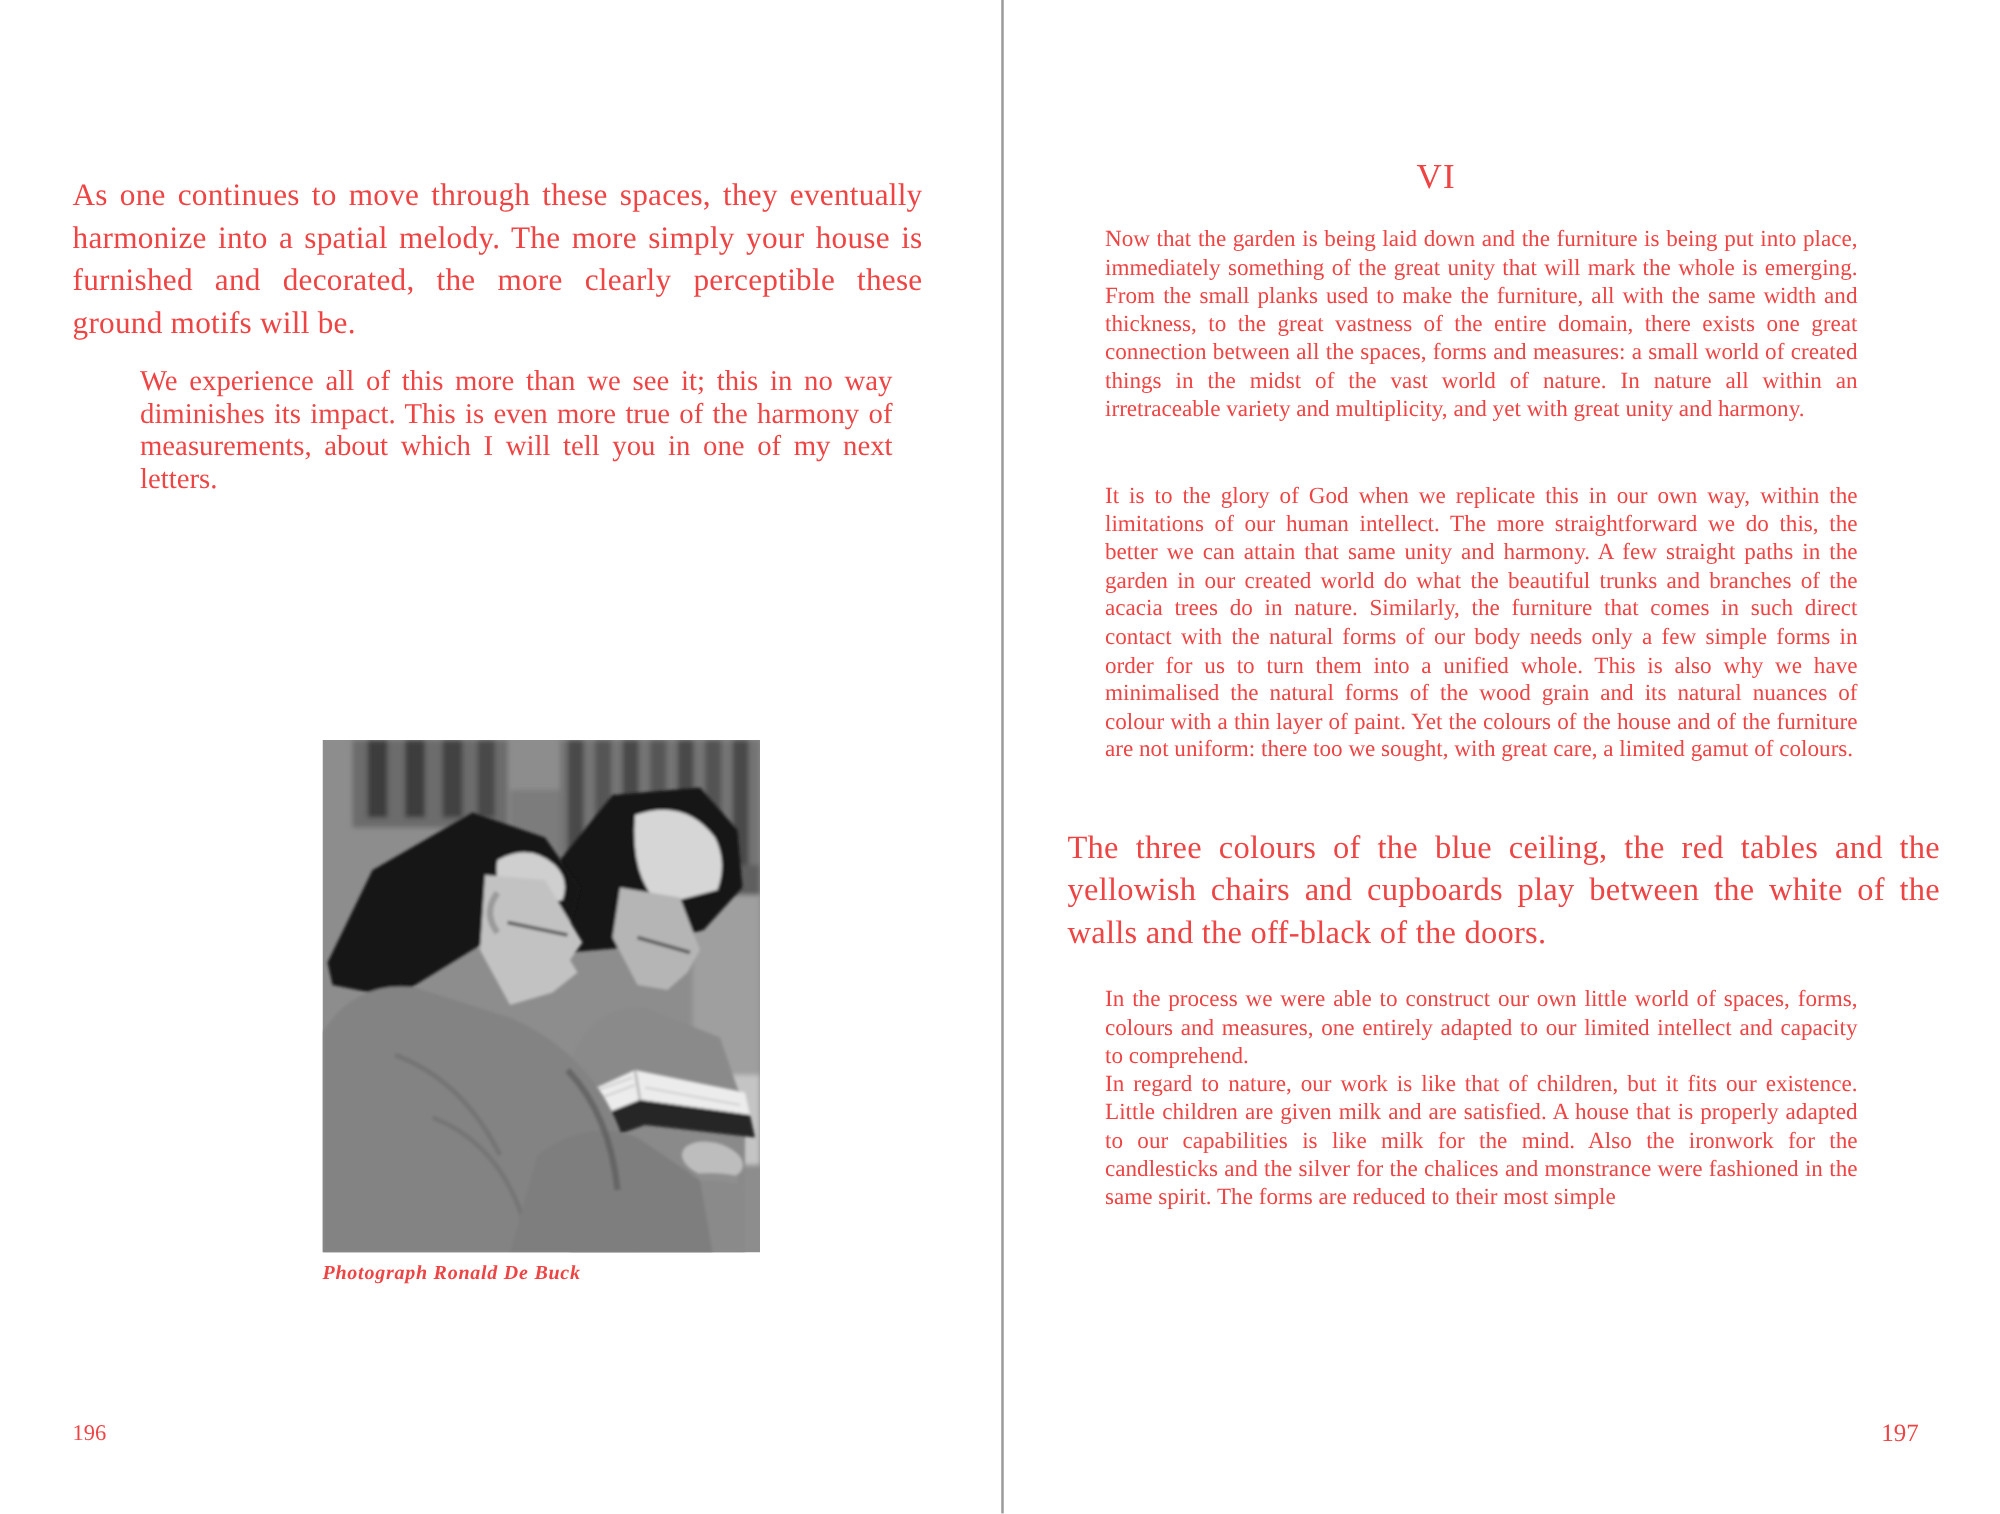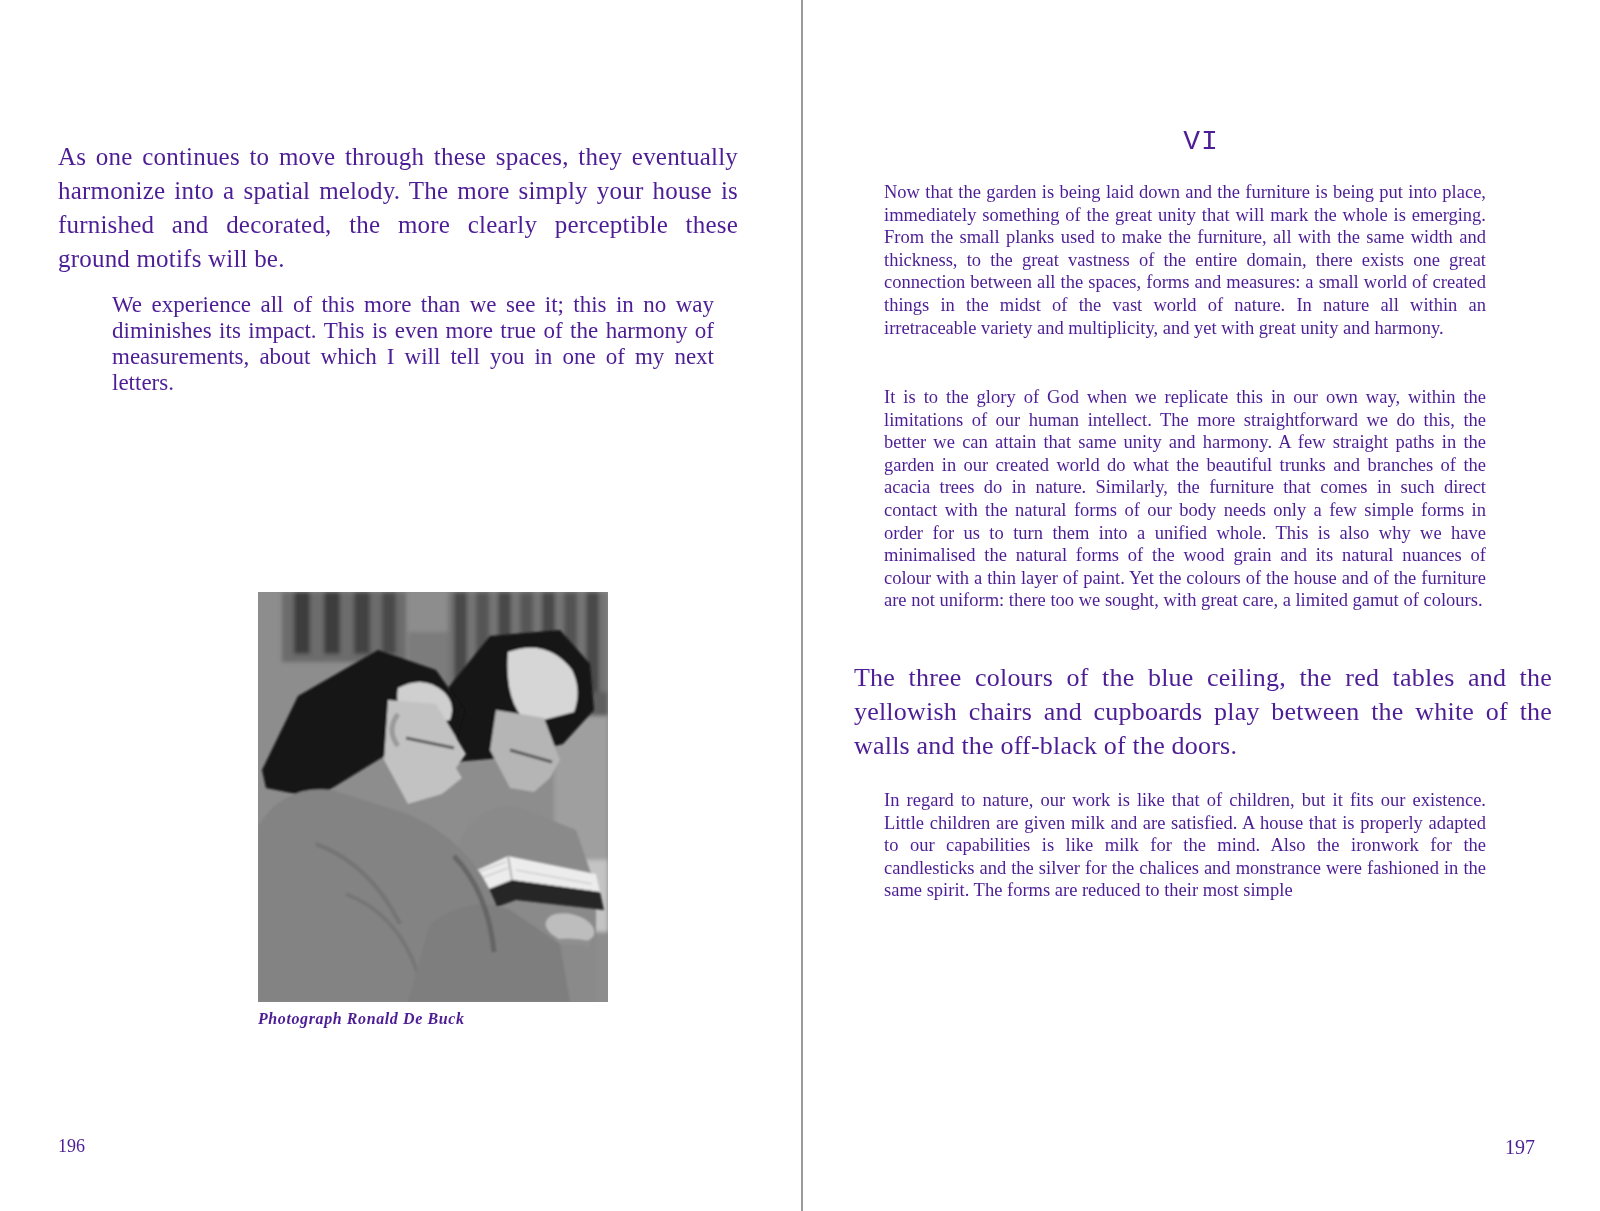--- a/index.html
+++ b/index.html
@@ -1,18 +1,18 @@
 <!DOCTYPE html>
 <html><head>
 <meta charset="utf-8">
 <style>
   html,body{margin:0;padding:0;background:#ffffff;}
   .spread{
     position:relative;width:1600px;height:1211px;background:#ffffff;
-    font-family:"Liberation Serif","DejaVu Serif",serif;color:#4c1d95;
+    font-family:"Liberation Serif","DejaVu Serif",serif;color:#ef4444;
     overflow:hidden;
   }
   .divider{position:absolute;left:801px;top:0;width:2px;height:1211px;background:#9b9b9b;}
 
   
   .lead{
     position:absolute;left:58px;top:140px;width:680px;
     font-size:25px;line-height:34px;text-align:justify;letter-spacing:0.2px;
   }
   .note{
@@ -21,22 +21,22 @@
   }
   .figure{position:absolute;left:258px;top:592px;width:350px;height:410px;}
   .caption{
     position:absolute;left:258px;top:1010px;width:400px;
     font-size:16px;font-style:italic;letter-spacing:0.6px;font-weight:bold;
   }
   .folio-left{position:absolute;left:58px;top:1136px;font-size:18px;}
 
   
   .chapter{
-    position:absolute;left:900px;top:126px;width:602px;
-    text-align:center;font-size:28px;letter-spacing:1px;font-family:Liberation Mono, monospace;
+    position:absolute;left:848px;top:126px;width:602px;
+    text-align:center;font-size:28px;letter-spacing:1px;
   }
   .bodytext{
     position:absolute;left:884px;width:602px;
     font-size:18.5px;line-height:22.6px;text-align:justify;
   }
   .para1{top:181px;}
   .para2{top:386px;}
   .para3{top:789px;}
   .para3 p{margin:0;}
   .pull{
@@ -122,18 +122,19 @@
   </div>
 
   <div class="divider"></div>
 
   <div>
     <div class="chapter">VI</div>
     <div class="bodytext para1">Now that the garden is being laid down and the furniture is being put into place, immediately something of the great unity that will mark the whole is emerging. From the small planks used to make the furniture, all with the same width and thickness, to the great vastness of the entire domain, there exists one great connection between all the spaces, forms and measures: a small world of created things in the midst of the vast world of nature. In nature all within an irretraceable variety and multiplicity, and yet with great unity and harmony.</div>
     <div class="bodytext para2">It is to the glory of God when we replicate this in our own way, within the limitations of our human intellect. The more straightforward we do this, the better we can attain that same unity and harmony. A few straight paths in the garden in our created world do what the beautiful trunks and branches of the acacia trees do in nature. Similarly, the furniture that comes in such direct contact with the natural forms of our body needs only a few simple forms in order for us to turn them into a unified whole. This is also why we have minimalised the natural forms of the wood grain and its natural nuances of colour with a thin layer of paint. Yet the colours of the house and of the furniture are not uniform: there too we sought, with great care, a limited gamut of colours.</div>
     <div class="pull">The three colours of the blue ceiling, the red tables and the yellowish chairs and cupboards play between the white of the walls and the off-black of the doors.</div>
     <div class="bodytext para3">
+      <p>In the process we were able to construct our own little world of spaces, forms, colours and measures, one entirely adapted to our limited intellect and capacity to comprehend.</p>
       <p>In regard to nature, our work is like that of children, but it fits our existence. Little children are given milk and are satisfied. A house that is properly adapted to our capabilities is like milk for the mind. Also the ironwork for the candlesticks and the silver for the chalices and monstrance were fashioned in the same spirit. The forms are reduced to their most simple</p>
     </div>
     <div class="folio-right">197</div>
   </div>
 
 </div>
 
 </body></html>

